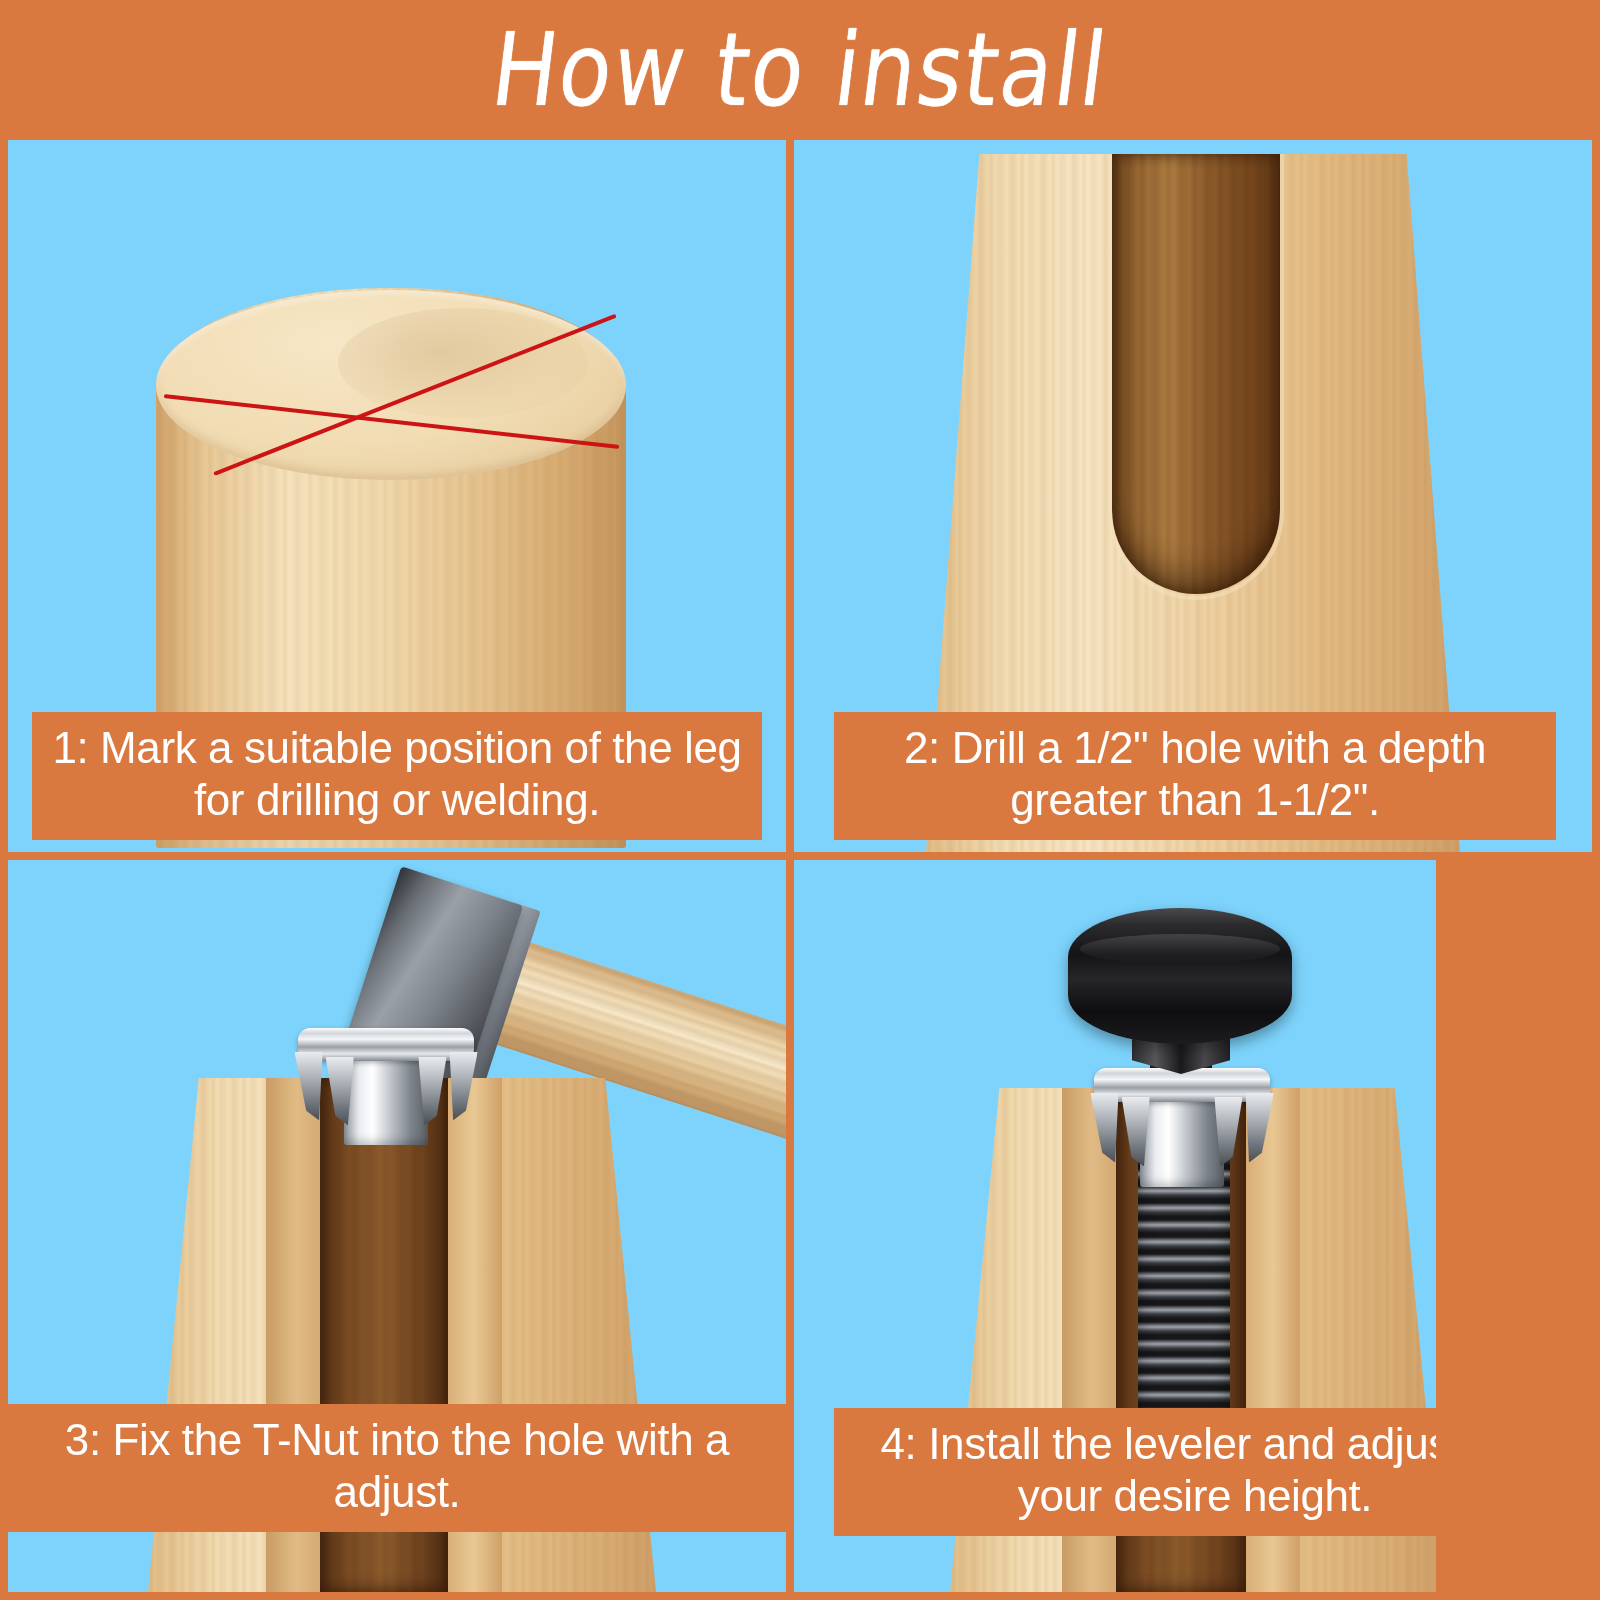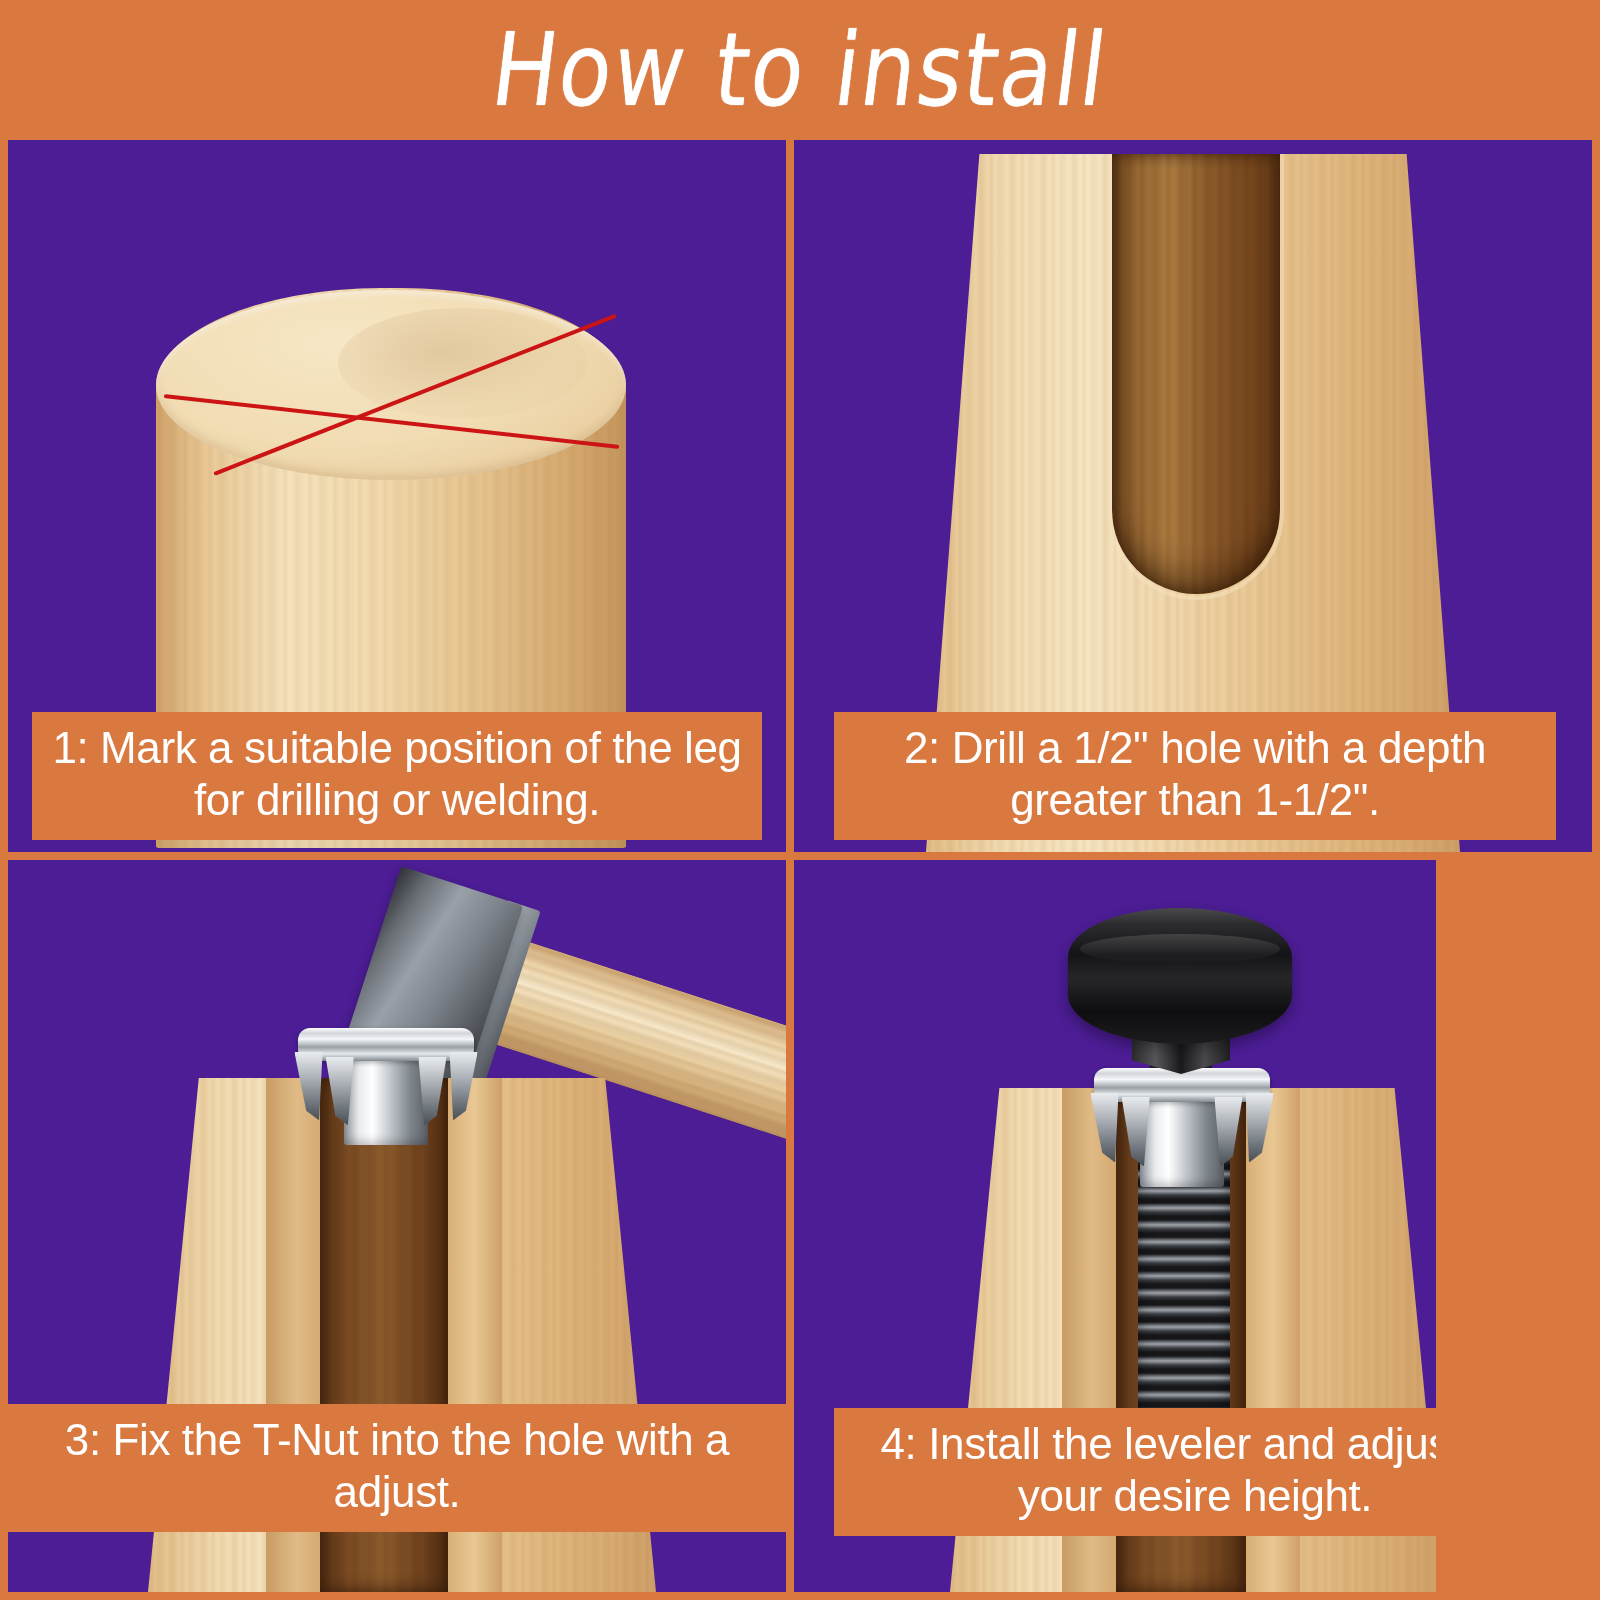--- a/index.html
+++ b/index.html
@@ -37,21 +37,21 @@
 
   
   #grid {
     position: absolute; left: 0; top: 140px;
     width: 1600px; height: 1460px;
     background: #d9783f;
   }
 
   .panel {
     position: absolute;
-    background: #4c1d95;
+    background: #7dd3fc;
     overflow: hidden;
   }
   #panel-1 { left: 8px;   top: 0px;   width: 778px; height: 712px; }
   #panel-2 { left: 794px; top: 0px;   width: 798px; height: 712px; }
   #panel-3 { left: 8px;   top: 720px; width: 778px; height: 732px; }
   #panel-4 { left: 794px; top: 720px; width: 642px; height: 732px; }
 
   .panel-art {
     position: absolute; left: 0; top: 0; width: 100%; height: 100%;
   }

